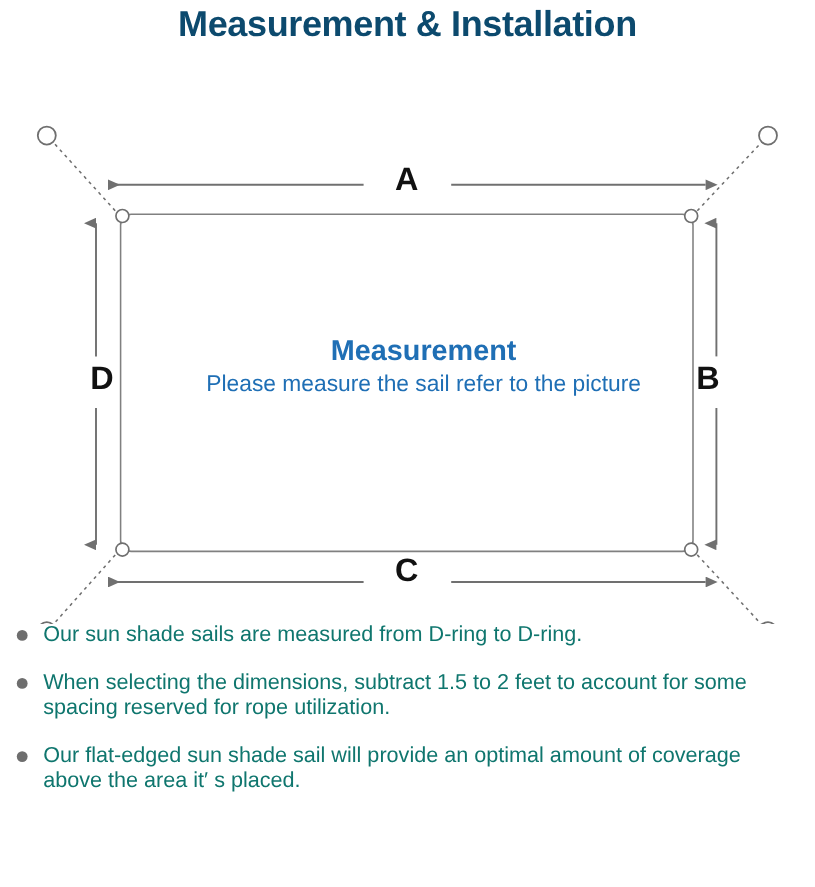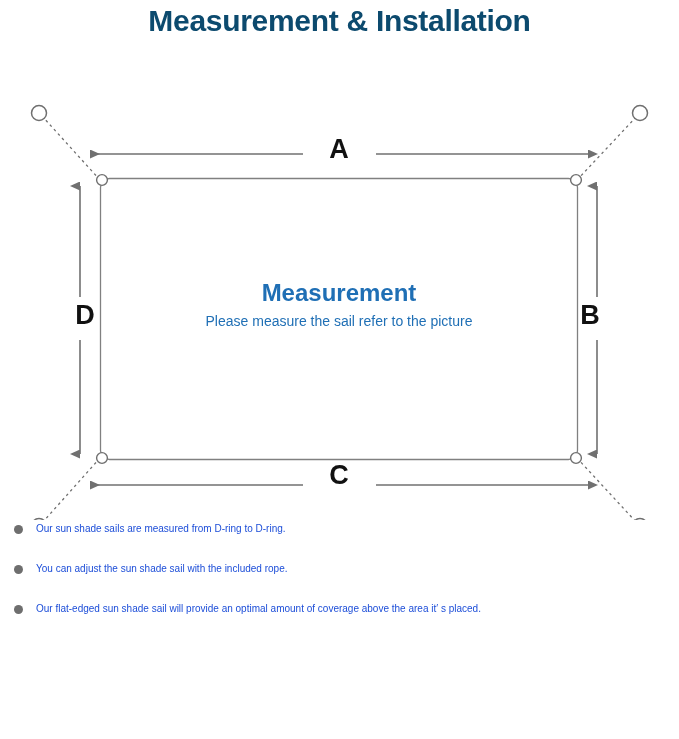--- a/index.html
+++ b/index.html
@@ -52,34 +52,34 @@
     text-align: center;
     font-family: "Liberation Sans", sans-serif;
   }
   #letter-a { left: 309px; top: 96px; width: 60px; }
   #letter-c { left: 309px; top: 422px; width: 60px; }
   #letter-b { left: 565px; top: 262px; width: 50px; }
   #letter-d { left: 60px; top: 262px; width: 50px; }
 
   .center-block {
     position: absolute;
-    left: 100px;
+    left: 114px;
     top: 238px;
     width: 478px;
     text-align: center;
   }
   .center-title {
     font-size: 24px;
     font-weight: bold;
     color: #1f6fb5;
     line-height: 30px;
     font-stretch: condensed;
   }
   .center-sub {
-    font-size: 14px;
+    font-size: 19px;
     color: #1f6fb5;
     line-height: 22px;
     margin-top: 2px;
     font-stretch: condensed;
   }
 
   
   .notes {
     position: relative;
     padding: 0 14px 0 14px;
@@ -93,23 +93,23 @@
   .note-bullet {
     flex: 0 0 auto;
     width: 9px;
     height: 9px;
     border-radius: 50%;
     background: #6e6e6e;
     margin: 7px 13px 0 0;
   }
   .note-text {
     flex: 1 1 auto;
-    font-size: 10px;
+    font-size: 18px;
     line-height: 21px;
-    color: #1d4ed8;
+    color: #0f766e;
     font-stretch: condensed;
   }
 </style>
 </head>
 <body>
 
 <h1 class="title">Measurement &amp; Installation</h1>
 
 <div class="diagram-wrap">
 
@@ -184,19 +184,19 @@
   </div>
 </div>
 
 <div class="notes">
   <div class="note-row">
     <span class="note-bullet"></span>
     <span class="note-text">Our sun shade sails are measured from D-ring to D-ring.</span>
   </div>
   <div class="note-row">
     <span class="note-bullet"></span>
-    <span class="note-text">You can adjust the sun shade sail with the included rope.</span>
+    <span class="note-text">When selecting the dimensions, subtract 1.5 to 2 feet to account for some spacing reserved for rope utilization.</span>
   </div>
   <div class="note-row">
     <span class="note-bullet"></span>
     <span class="note-text">Our flat-edged sun shade sail will provide an optimal amount of coverage above the area it′ s placed.</span>
   </div>
 </div>
 
 </body></html>

